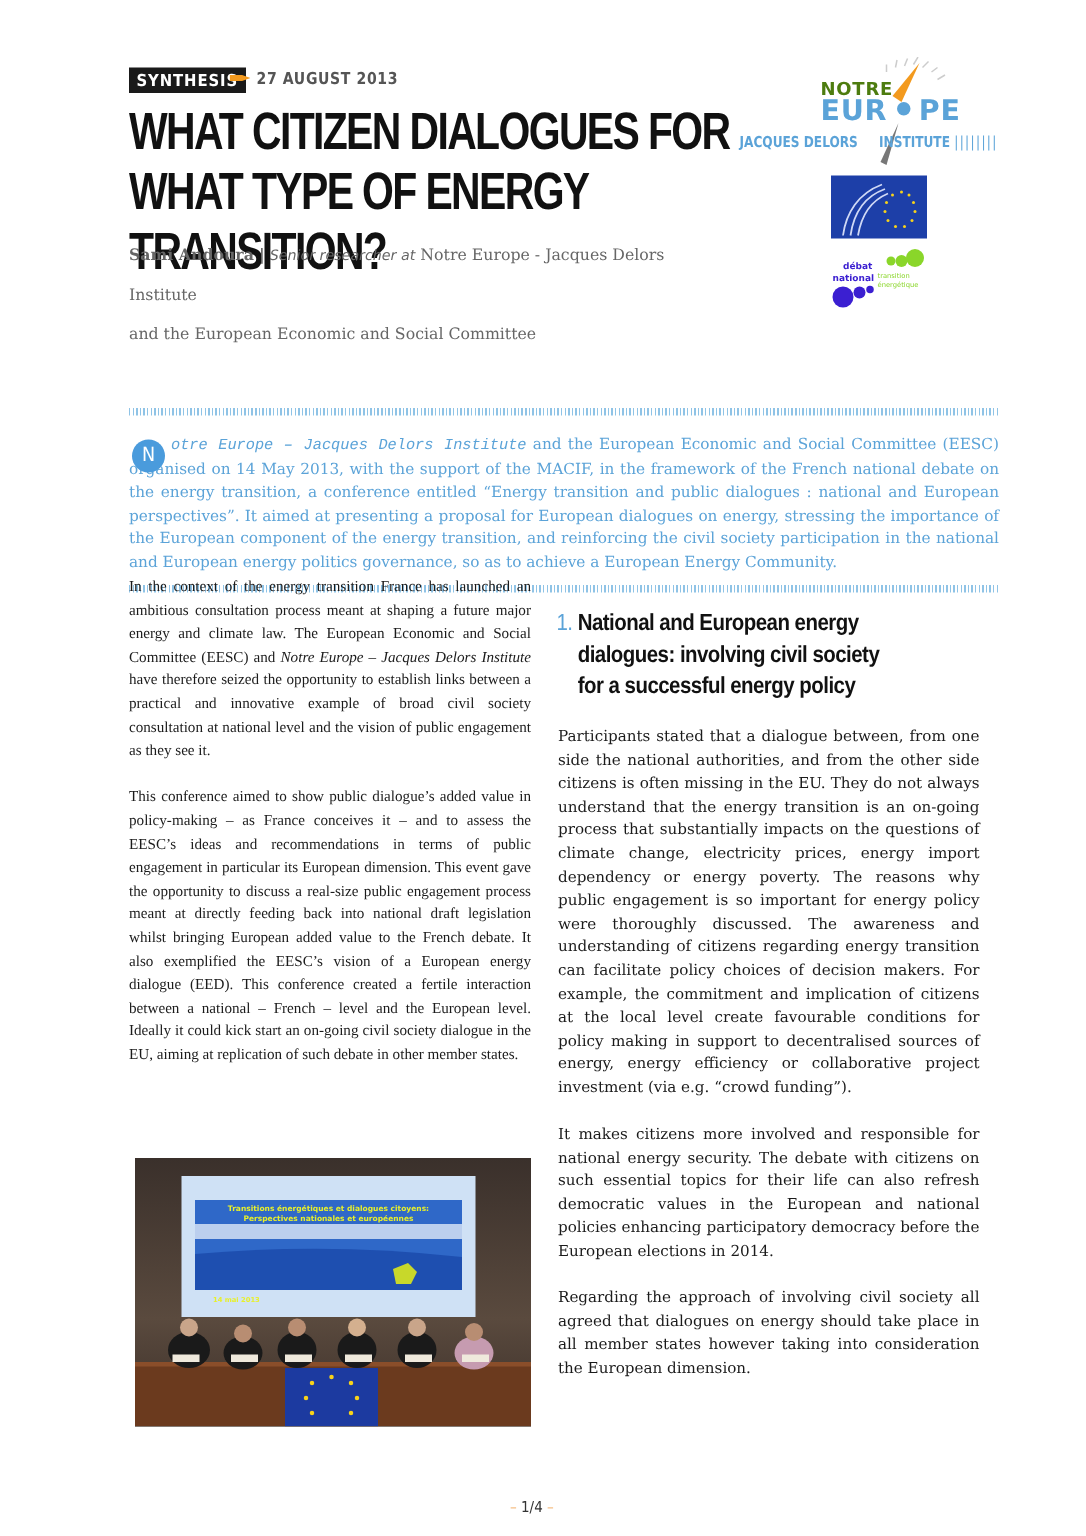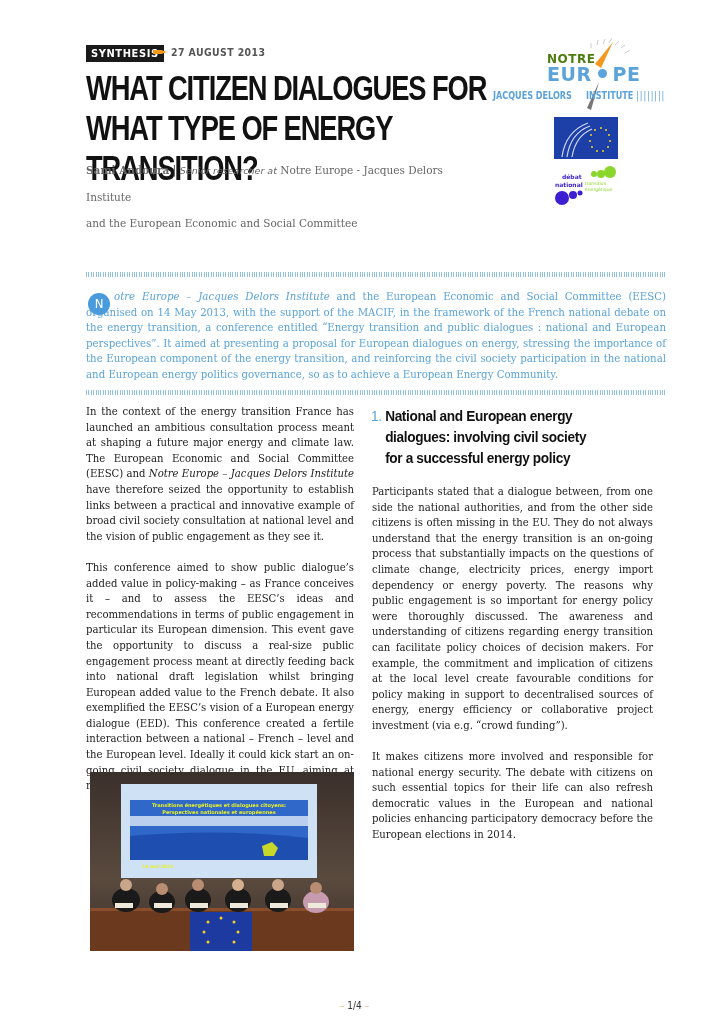--- a/index.html
+++ b/index.html
@@ -17,26 +17,26 @@
 
   
   .ne-logo { left:495px; top:38px; width:190px; height:80px; }
   .eesc-logo { left:554px; top:117px; width:64px; height:42px; background:#1d3fa8; overflow:hidden; }
   .dnte-logo { left:550px; top:166px; width:70px; height:40px; }
 
   
   .dots { left:86px; width:580px; height:5px; background:repeating-linear-gradient(90deg,#8fc3e6 0 1px, transparent 1px 2.4px); }
   .dropcap { left:88px; top:293px; width:22px; height:22px; border-radius:50%; background:#4a9bdc; color:#fff; font-family:"DejaVu Sans Condensed","DejaVu Sans",sans-serif; font-size:13px; text-align:center; line-height:22px; }
   .intro { left:86px; top:289px; width:580px; font-size:10.2px; line-height:15.6px; color:#5ba3d8; text-align:justify; text-indent:28px; }
-  .intro i { font-style:italic; }
+  .intro i { font-style:italic;font-family:Liberation Mono, monospace; }
 
   
   .col { font-size:10.1px; line-height:15.6px; color:#1b1b1b; text-align:justify; }
   .col p { margin:0 0 15.6px 0; }
-  .left-col { left:86px; top:404px; width:268px; }
+  .left-col { left:86px; top:384px; width:268px;font-family:Liberation Serif, serif; }
   .right-col { left:372px; top:484px; width:281px; }
 
   .sec-head { left:371px; top:405px; width:260px; font-family:"Liberation Sans Narrow","Liberation Sans",sans-serif; font-weight:bold; font-size:15.5px; line-height:21px; color:#111; letter-spacing:-0.4px; transform:scaleX(0.88); transform-origin:left top; width:300px; }
   .sec-num { color:#5ba3d8; font-weight:normal; }
   .sec-lines { display:inline-block; vertical-align:top; }
 
   .photo { left:90px; top:772px; width:264px; height:179px; background:#2a2320; overflow:hidden; }
 
   .pager { left:340px; top:1000px; font-family:"DejaVu Sans Condensed","DejaVu Sans",sans-serif; font-size:10px; color:#333; }
   .pager .d { color:#f3b878; }
@@ -196,19 +196,20 @@
   <span class="sec-lines">
     <div>National and European energy</div>
     <div>dialogues: involving civil society</div>
     <div>for a successful energy policy</div>
   </span>
 </div>
 
 <div class="abs col right-col">
   <p>Participants stated that a dialogue between, from one side the national authorities, and from the other side citizens is often missing in the EU. They do not always understand that the energy transition is an on-going process that substantially impacts on the questions of climate change, electricity prices, energy import dependency or energy poverty. The reasons why public engagement is so important for energy policy were thoroughly discussed. The awareness and understanding of citizens regarding energy transition can facilitate policy choices of decision makers. For example, the commitment and implication of citizens at the local level create favourable conditions for policy making in support to decentralised sources of energy, energy efficiency or collaborative project investment (via e.g. “crowd funding”).</p>
   <p>It makes citizens more involved and responsible for national energy security. The debate with citizens on such essential topics for their life can also refresh democratic values in the European and national policies enhancing participatory democracy before the European elections in 2014.</p>
+  <p>Regarding the approach of involving civil society all agreed that dialogues on energy should take place in all member states however taking into consideration the European dimension.</p>
 </div>
 
 <div class="abs pager">
   <span class="d">–</span>
   <span>1/4</span>
   <span class="d">–</span>
 </div>
 
 </body></html>

